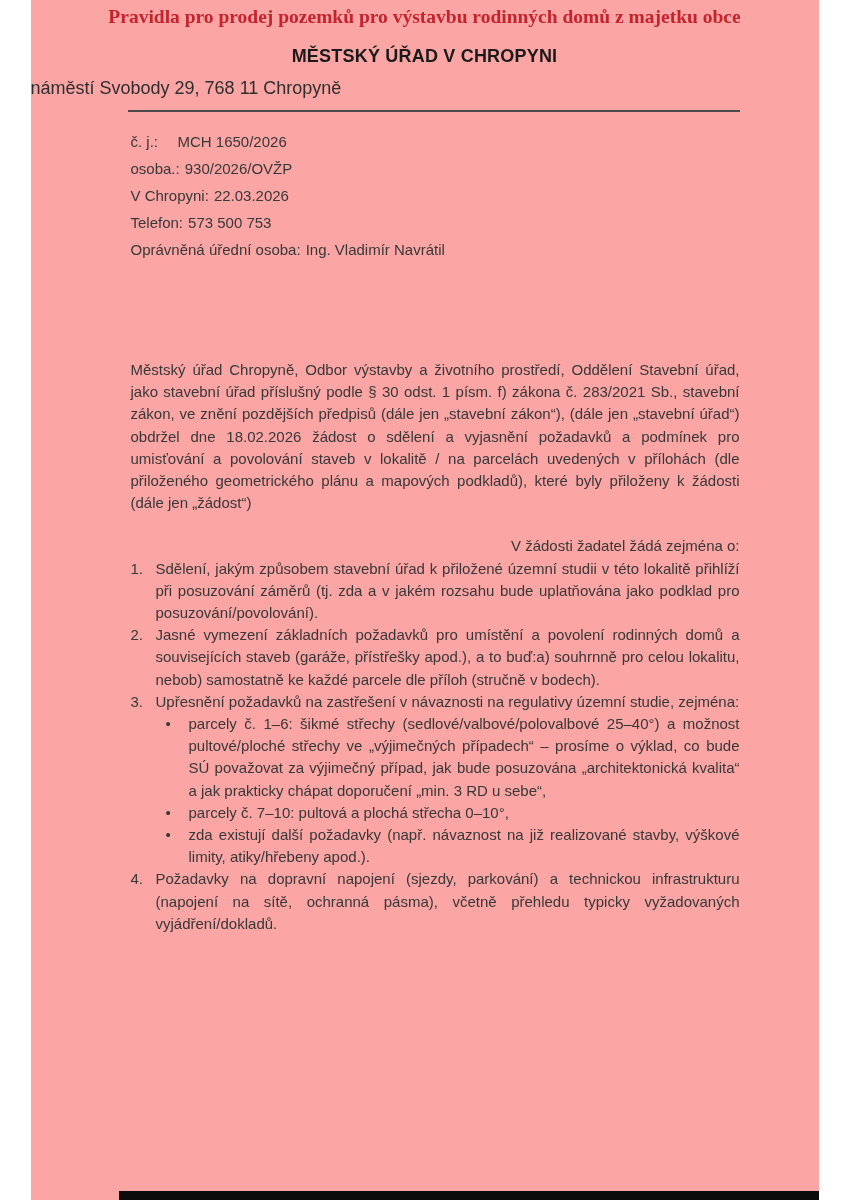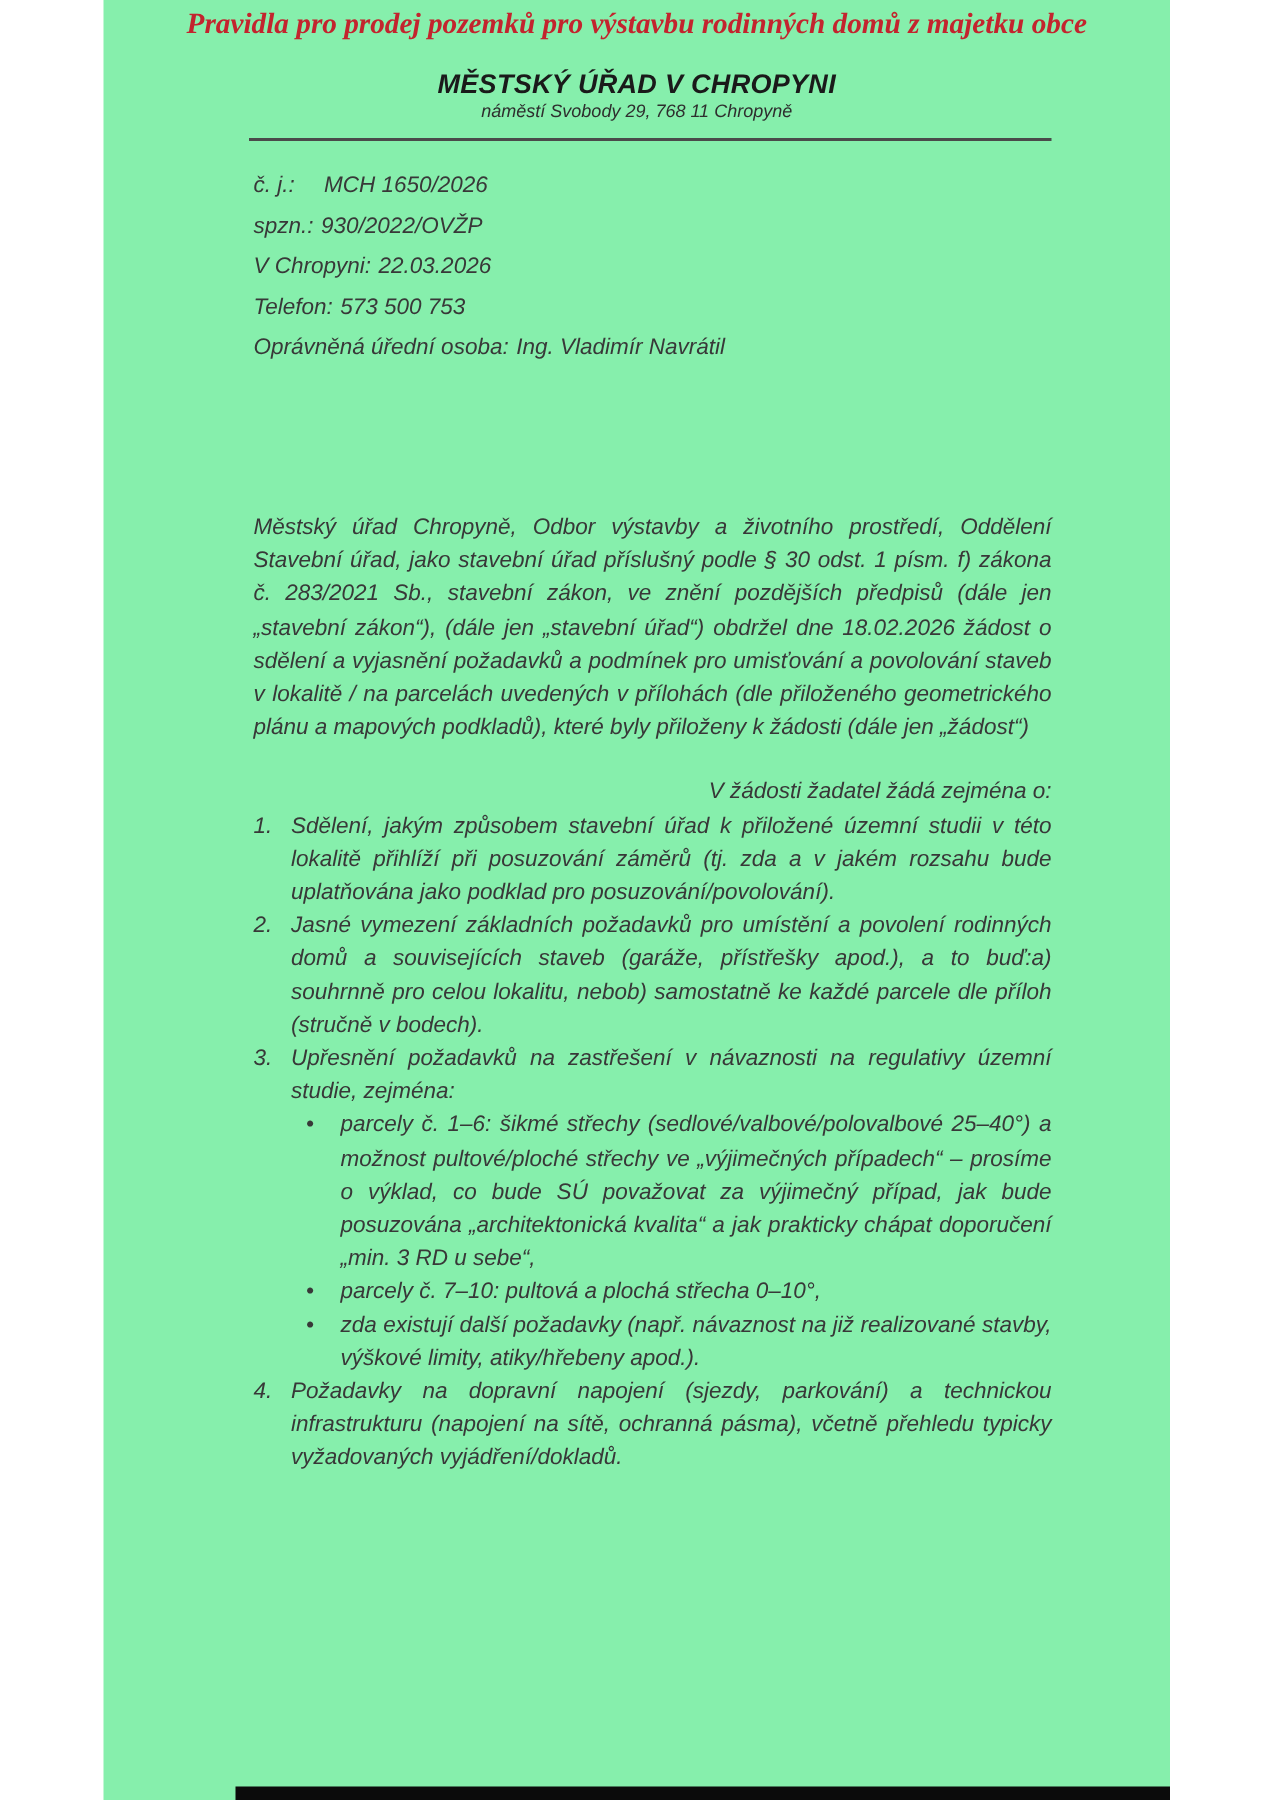--- a/index.html
+++ b/index.html
@@ -1,25 +1,24 @@
 <!DOCTYPE html>
 <html lang="cs"><head>
 <meta charset="utf-8">
 <style>
   html, body { margin: 0; padding: 0; background: #ffffff; }
   .page {
     position: relative;
-    width: 711px;
+    width: 788px;
     height: 1200px;
-    background: #86efac;
+    background: #fca5a5;
     font-family: "Liberation Sans", sans-serif;
     color: #383838;
     overflow: hidden;
     margin: 0 auto;
-    font-style: italic;
   }
   .doc-title {
     margin: 4px 28px 0;
     text-align: center;
     font-family: "Liberation Serif", serif;
     font-weight: bold;
     font-size: 19.5px;
     line-height: 25px;
     color: #c3242e;
   }
@@ -31,22 +30,23 @@
     letter-spacing: 0.2px;
     color: #1a1a1a;
   }
   .dept {
     margin-top: 14px;
     text-align: center;
     font-size: 15.5px;
     color: #2e2e2e;
   }
   .addr {
-    text-align: center;
-    font-size: 12px;
+    margin-top: 11px;
+    text-align: left;
+    font-size: 18px;
     color: #2e2e2e;
   }
   .rule {
     margin: 11px 79px 0 97px;
     border: 0;
     border-top: 2px solid #4a4a4a;
     height: 0;
   }
   .meta {
     margin: 16px 79px 0 100px;
@@ -97,21 +97,21 @@
   <div class="office">MĚSTSKÝ ÚŘAD V CHROPYNI</div>
   <div class="addr">náměstí Svobody 29, 768 11 Chropyně</div>
 
   <hr class="rule">
 
   <div class="meta">
     <div class="meta-line">
       <span class="meta-label pad">č. j.:</span><span>MCH 1650/2026</span>
     </div>
     <div class="meta-line">
-      <span class="meta-label">spzn.:</span><span>930/2022/OVŽP</span>
+      <span class="meta-label">osoba.:</span><span>930/2026/OVŽP</span>
     </div>
     <div class="meta-line">
       <span class="meta-label">V Chropyni:</span><span>22.03.2026</span>
     </div>
     <div class="meta-line">
       <span class="meta-label">Telefon:</span><span>573 500 753</span>
     </div>
     <div class="meta-line">
       <span class="meta-label">Oprávněná úřední osoba:</span><span>Ing. Vladimír Navrátil</span>
     </div>

